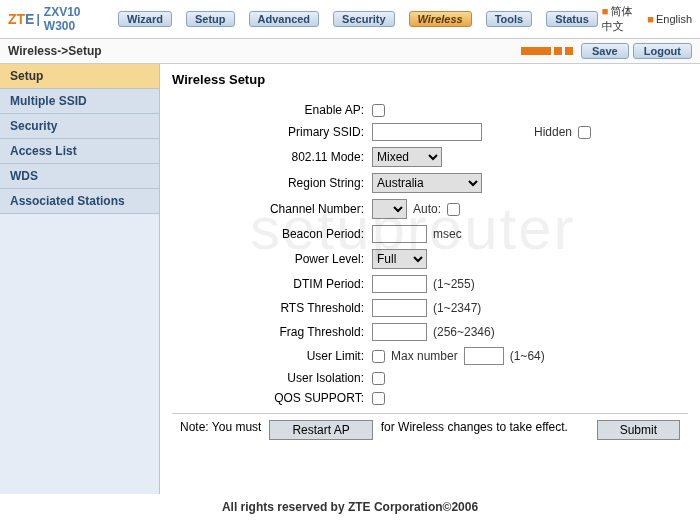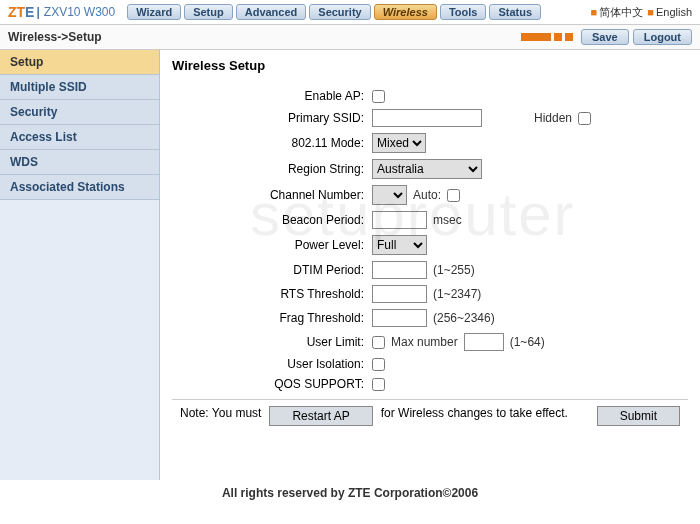--- a/index.html
+++ b/index.html
@@ -1,23 +1,23 @@
 <!DOCTYPE html>
 <html><head>
 <meta charset="utf-8">
 <style>
 * { box-sizing: border-box; margin: 0; padding: 0; }
 body { font-family: Arial, sans-serif; font-size: 12px; background: #fff; width: 700px; }
 .header { display: flex; align-items: center; padding: 4px 8px; border-bottom: 1px solid #ccc; }
 .brand { font-weight: bold; font-size: 14px; color: #444; }
 .brand-orange { color: #e67817; }
 .brand-blue { color: #4a7ab0; }
-.model { color: #4a7ab0; font-size: 12px; margin-left: 2px; font-weight: normal; }
+.model { color: #4a7ab0; font-size: 12px; margin-left: 2px; font-weight: bold; }
 .sep { color: #4a7ab0; font-weight: bold; margin: 0 2px; }
-.top-tabs { display: flex; gap: 3px; margin-left: 12px; flex: 1; }
+.top-tabs { display: flex; gap: 14px; margin-left: 18px; flex: 1; }
 .top-tab { background: linear-gradient(#e8eff6, #c3d3e6); border: 1px solid #8aa5c2; border-radius: 3px; padding: 1px 8px; font-size: 11px; color: #2a4a6e; cursor: pointer; font-weight: bold; }
 .top-tab.active { background: linear-gradient(#f5d894, #e8a84a); border-color: #c08838; color: #5a3800; font-style: italic; }
 .lang { font-size: 11px; color: #333; margin-left: 4px; }
 .lang .dot { color: #e67817; font-weight: bold; margin-right: 2px; }
 .subbar { display: flex; align-items: center; padding: 4px 8px; border-bottom: 1px solid #ccc; background: #fafafa; }
 .breadcrumb { font-size: 12px; color: #333; font-weight: bold; flex: 1; }
 .bars { margin-right: 8px; display: flex; gap: 3px; align-items: center; }
 .bar-lg { width: 30px; height: 8px; background: #e67817; }
 .bar-sm { width: 8px; height: 8px; background: #e67817; }
 .btn { background: linear-gradient(#e8eff6, #c3d3e6); border: 1px solid #8aa5c2; border-radius: 3px; padding: 1px 10px; font-size: 11px; color: #2a4a6e; cursor: pointer; font-weight: bold; }
@@ -99,21 +99,21 @@
         <input type="text" style="width: 110px;">
         <span style="width:40px"></span>
         <span class="hint">Hidden</span>
         <input type="checkbox" style="">
       </div>
     </div>
 
     <div class="form-row">
       <div class="form-label">802.11 Mode:</div>
       <div class="form-control">
-        <select style="width:54px"><option>Mixed</option></select>
+        <select style="width:70px"><option>Mixed</option></select>
       </div>
     </div>
 
     <div class="form-row">
       <div class="form-label">Region String:</div>
       <div class="form-control">
         <select style="width:110px"><option>Australia</option></select>
       </div>
     </div>
 

